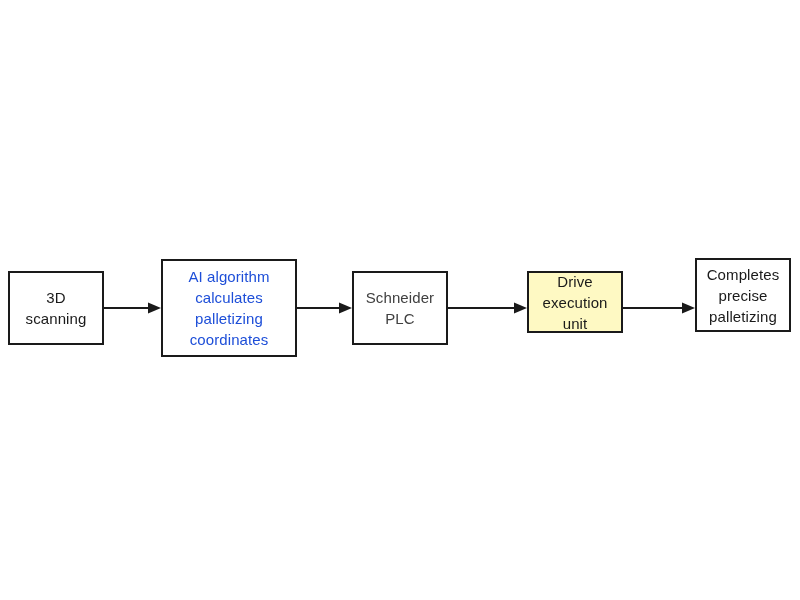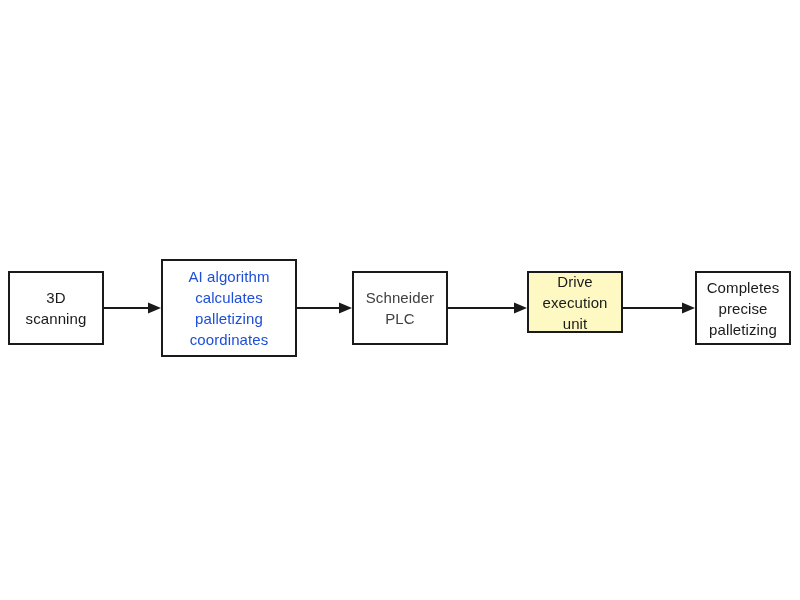--- a/index.html
+++ b/index.html
@@ -94,18 +94,18 @@
     </div>
     <div class="flow-node" style="left: 352px; top: 271px; width: 96px; height: 74px; border-color: rgb(26, 26, 26); background: rgb(255, 255, 255);">
       <span class="node-label" style="color: #404040;">Schneider
 PLC</span>
     </div>
     <div class="flow-node" style="left: 527px; top: 271px; width: 96px; height: 62px; border-color: rgb(26, 26, 26); background: #fef9c3;">
       <span class="node-label" style="color: rgb(26, 26, 26);">Drive
 execution
 unit</span>
     </div>
-    <div class="flow-node" style="left: 695px; top: 271px; width: 96px; height: 74px; border-color: rgb(26, 26, 26); background: rgb(255, 255, 255); justify-content: center;">
+    <div class="flow-node" style="left: 695px; top: 258px; width: 96px; height: 74px; border-color: rgb(26, 26, 26); background: rgb(255, 255, 255); justify-content: center;">
       <span class="node-label" style="color: rgb(26, 26, 26);">Completes
 precise
 palletizing</span>
     </div>
   </div>
 
 </body></html>

